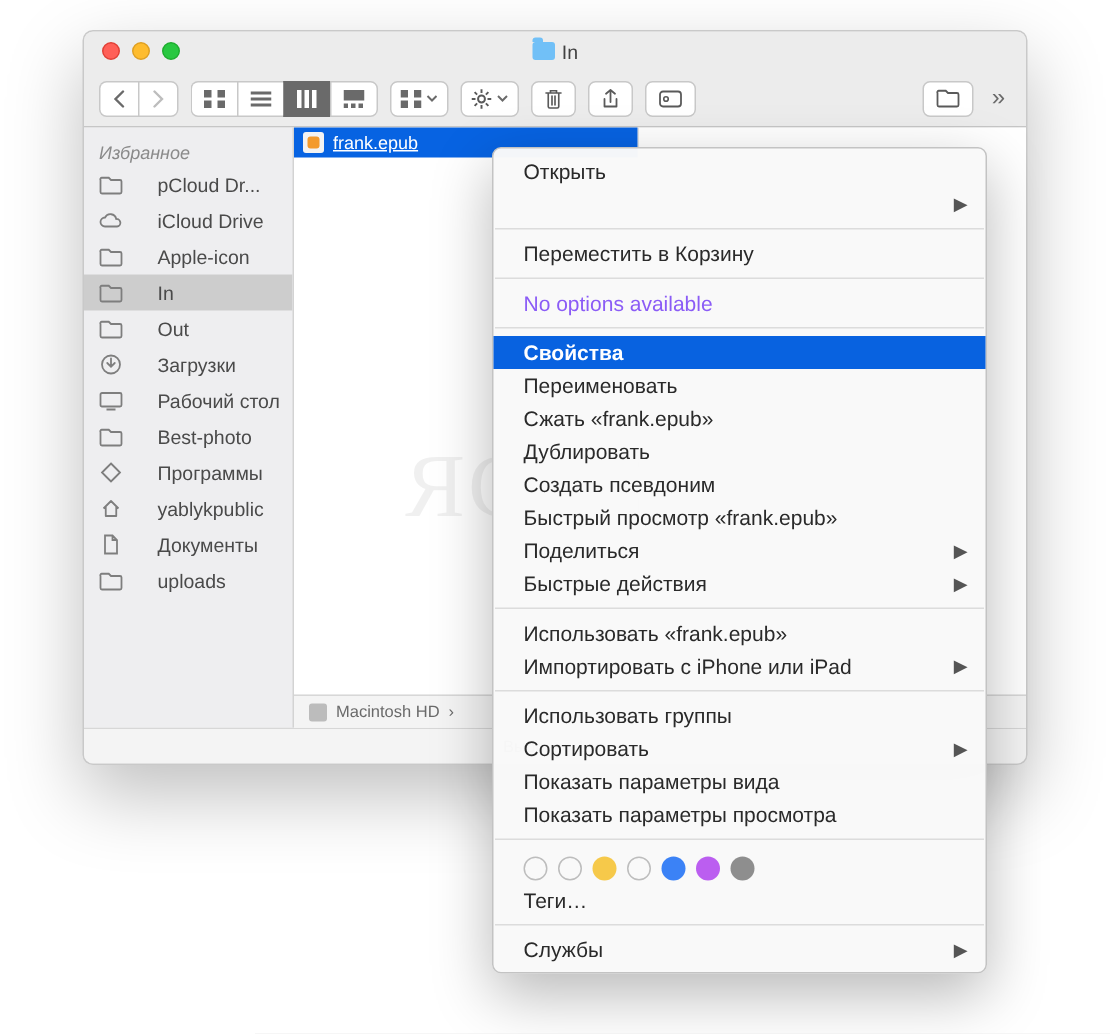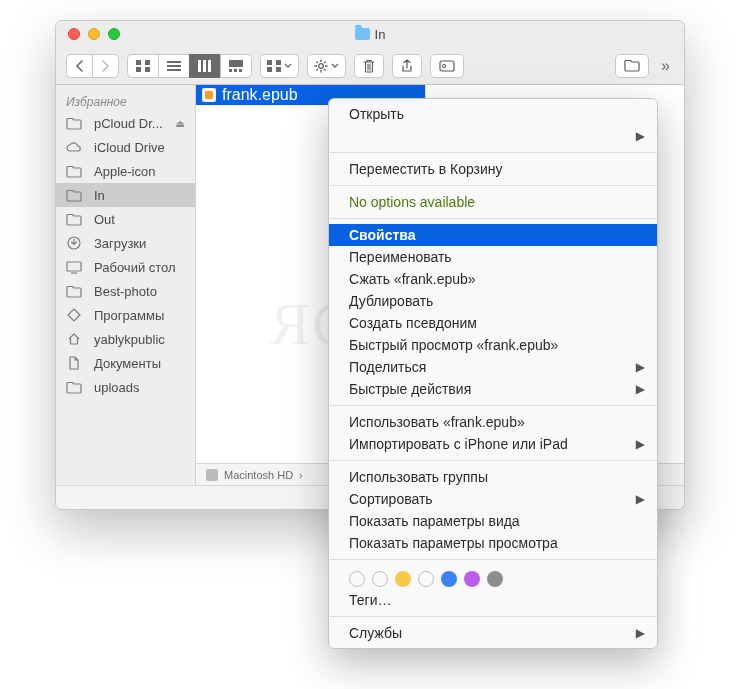--- a/index.html
+++ b/index.html
@@ -30,47 +30,47 @@
   .seg { border-radius:0; border-right:none; }
   .seg:first-child { border-top-left-radius:5px; border-bottom-left-radius:5px; }
   .seg:last-child  { border-top-right-radius:5px; border-bottom-right-radius:5px; border-right:1px solid #c8c8c8; }
   .seg.active { background:#6a6a6a; color:#fff; border-color:#6a6a6a; }
   .spacer { flex:1; }
   svg { display:block; }
 
   .body { display:flex; height:calc(100% - 26px - 38px - 24px); }
   .sidebar { width:140px; background:#eeeef0; border-right:1px solid #d3d3d3; padding-top:6px; font-size:13px; color:#4a4a4a; overflow:hidden; }
   .sb-header { font-size:12px; color:#8a8a8a; padding:4px 10px 2px;font-style:italic; }
-  .sb-item { display:flex; align-items:center; gap:12px; padding:3px 10px; height:24px; white-space:nowrap; }
+  .sb-item { display:flex; align-items:center; gap:23px; padding:3px 10px; height:24px; white-space:nowrap; }
   .sb-item.selected { background:#cdcdcd; }
   .sb-icon { width:16px; height:16px; display:flex; align-items:center; justify-content:center; color:#7a7a7a; }
   .sb-eject { margin-left:auto; color:#8a8a8a; font-size:10px; }
 
   .content { flex:1; background:#fff; display:flex; flex-direction:column; }
   .columns { flex:1; display:flex; }
   .col1 { width:230px; border-right:1px solid #e1e1e1; }
-  .file-row { height:20px; display:flex; align-items:center; gap:6px; padding:0 6px; font-size:16px; color:#fff; background:#0763e2; }
+  .file-row { height:20px; display:flex; align-items:center; gap:6px; padding:0 6px; font-size:12px; color:#fff; background:#0763e2;text-decoration:underline; }
   .file-row .file-icon { width:14px; height:14px; background:#f3f3f3; border-radius:2px; display:flex; align-items:center; justify-content:center; }
   .file-row .file-icon span { width:8px; height:8px; background:#f39a2c; border-radius:2px; }
   .col2 { flex:1; }
 
   .pathbar { height:22px; border-top:1px solid #d7d7d7; background:#f4f4f4; display:flex; align-items:center; gap:6px; padding:0 10px; font-size:11px; color:#6a6a6a; }
   .pathbar .disk { width:12px; height:12px; background:#bcbcbc; border-radius:2px; }
 
   .statusbar { height:24px; border-top:1px solid #d7d7d7; background:#f4f4f4; font-size:11px; color:#6a6a6a; display:flex; align-items:center; justify-content:center; }
 
   
   .menu {
     position:absolute; left:328px; top:98px; width:330px;
     background:rgba(249,249,249,0.98); border:1px solid #c3c3c3; border-radius:6px;
     box-shadow: 0 14px 40px rgba(0,0,0,0.28);
     padding:4px 0; font-size:14px; color:#2a2a2a;
   }
   .menu-item { height:22px; display:flex; align-items:center; padding:0 20px; position:relative; }
-  .menu-item.disabled { color:#4d7c0f; }
+  .menu-item.disabled { color:#8b5cf6; }
   .menu-item.highlight { background:#0862e0; color:#fff;font-weight:bold; }
   .menu-item .submenu-arrow { position:absolute; right:12px; font-size:12px; color:#555; }
   .menu-sep { height:1px; background:#dcdcdc; margin:5px 1px; }
   .tag-row { display:flex; gap:7px; padding:6px 20px 2px; }
   .tag-dot { width:16px; height:16px; border-radius:50%; border:1px solid #bdbdbd; }
   .tag-dot.fill { border:none; }
 
   
   .watermark { position:absolute; left:270px; top:290px; font-size:60px; color:rgba(0,0,0,0.06); font-weight:300; letter-spacing:2px; pointer-events:none; font-family: Georgia, serif; }
 </style>

